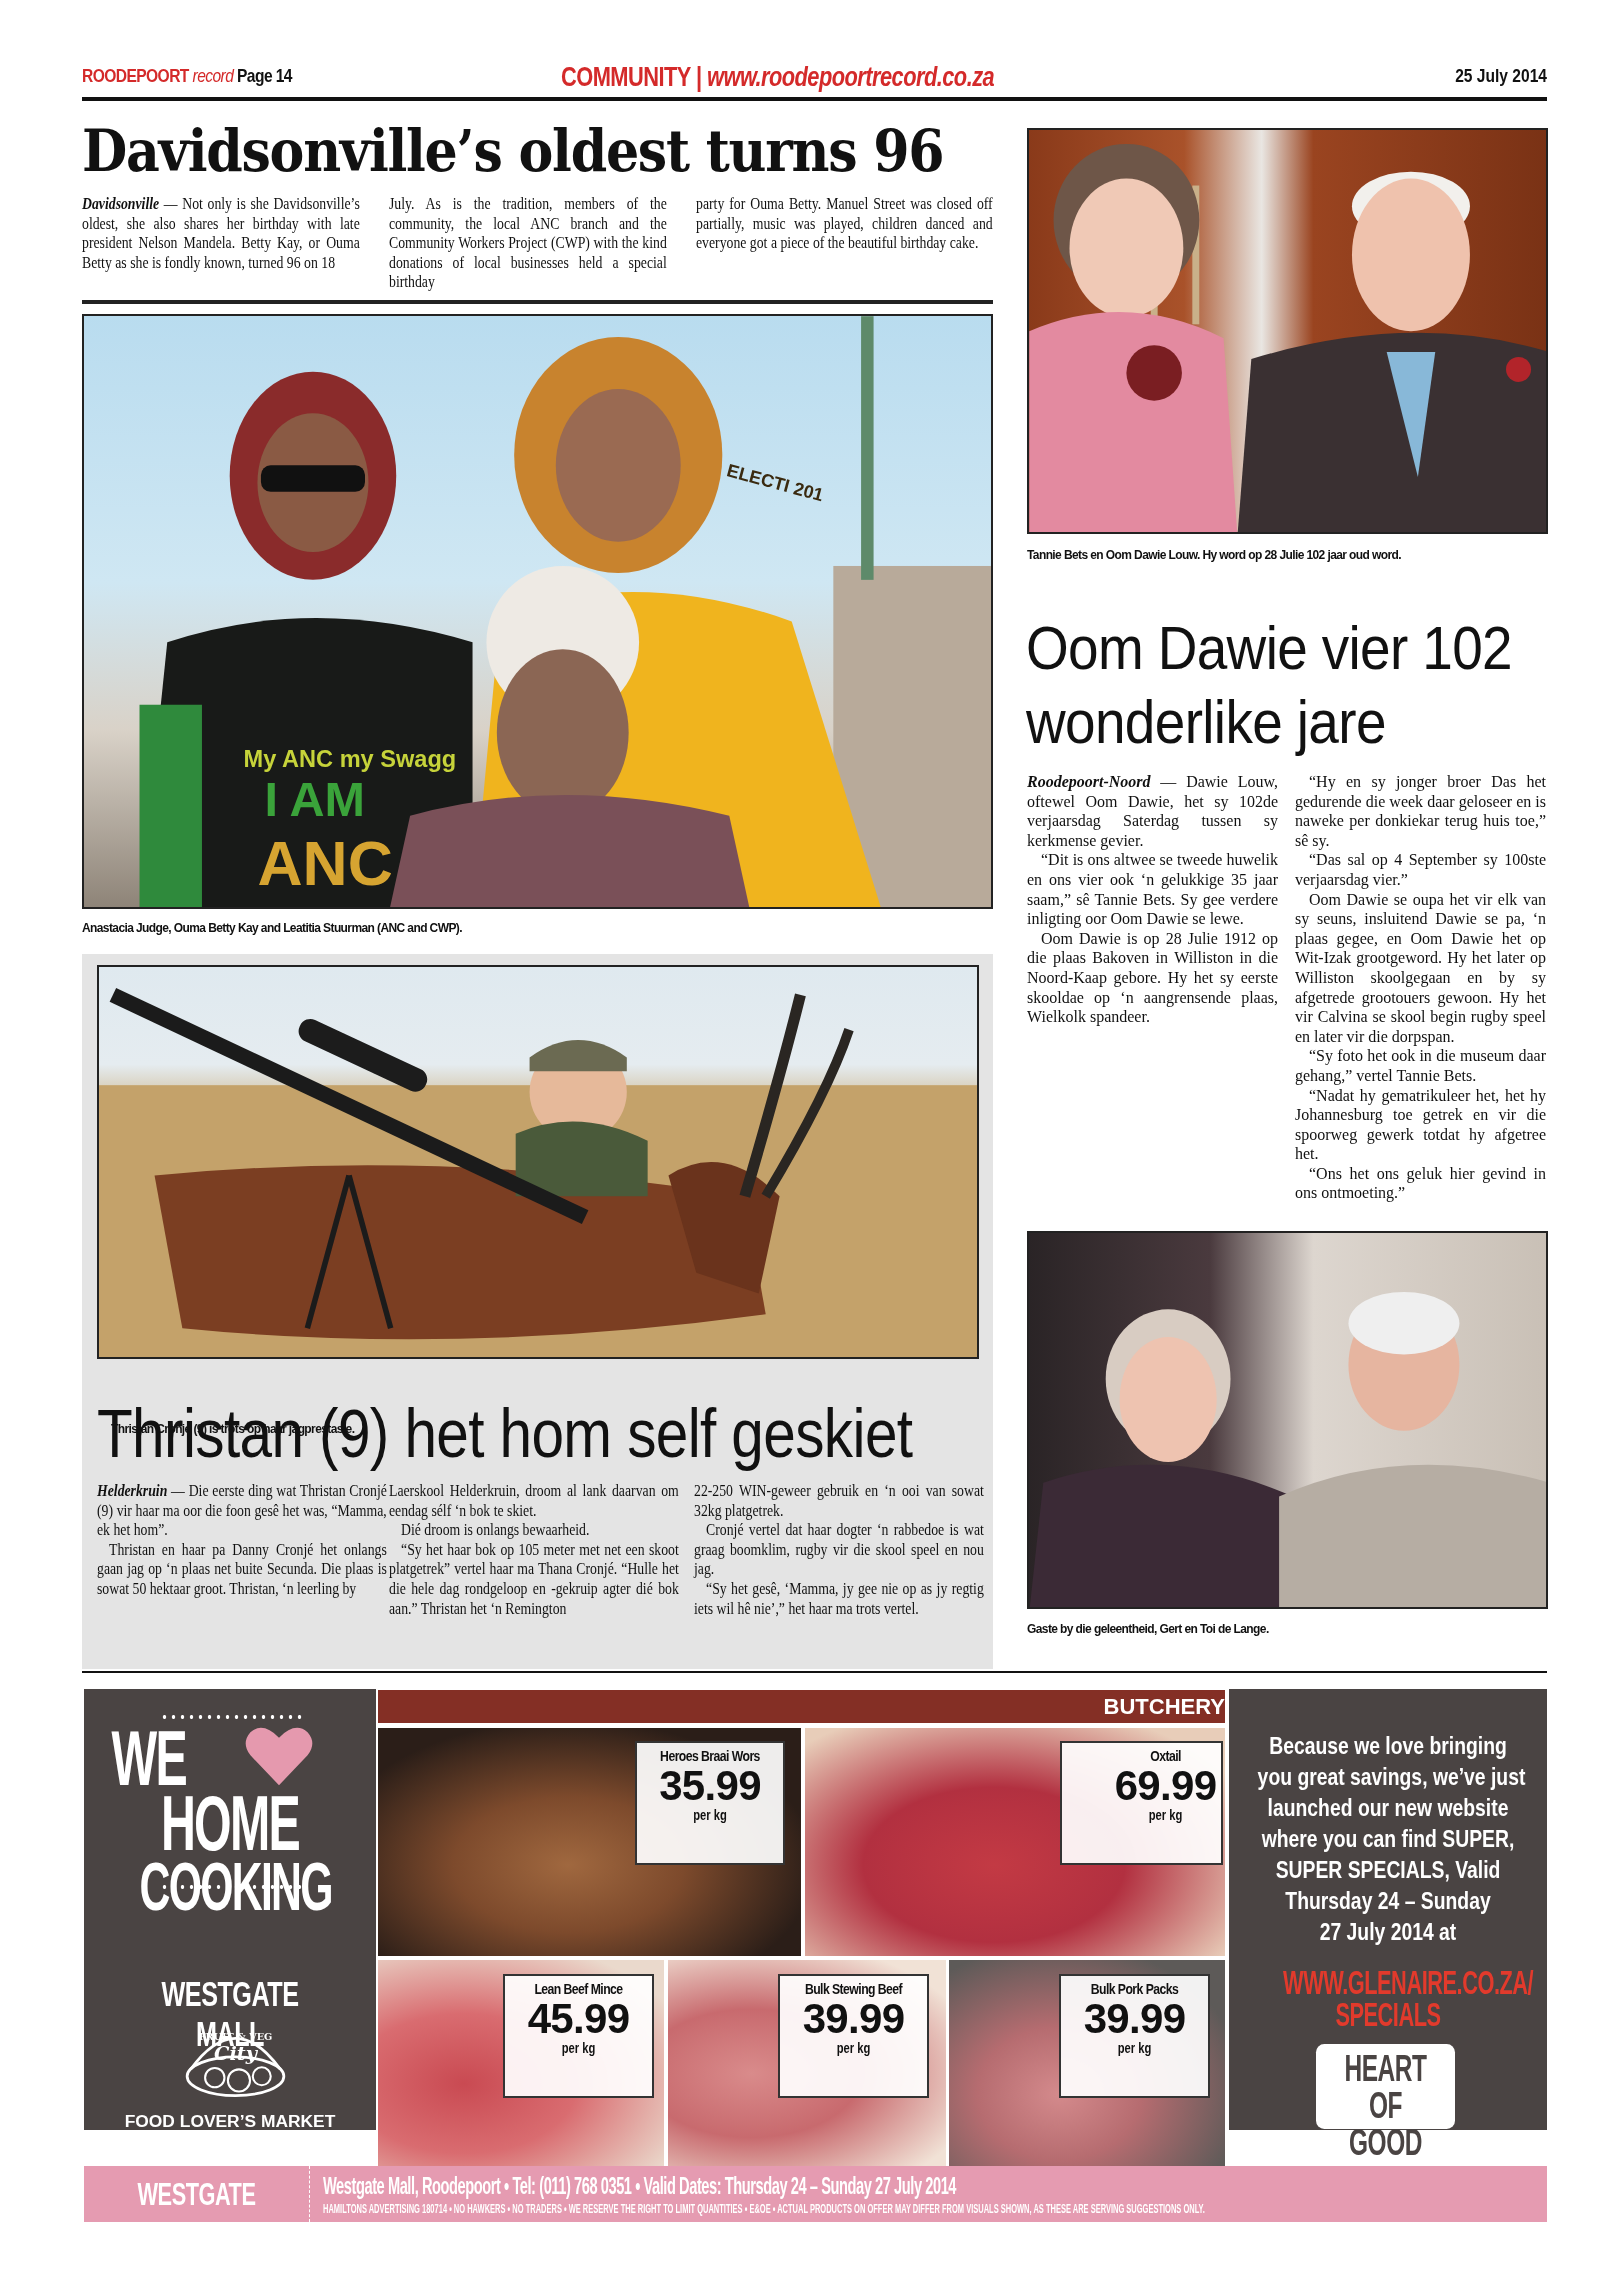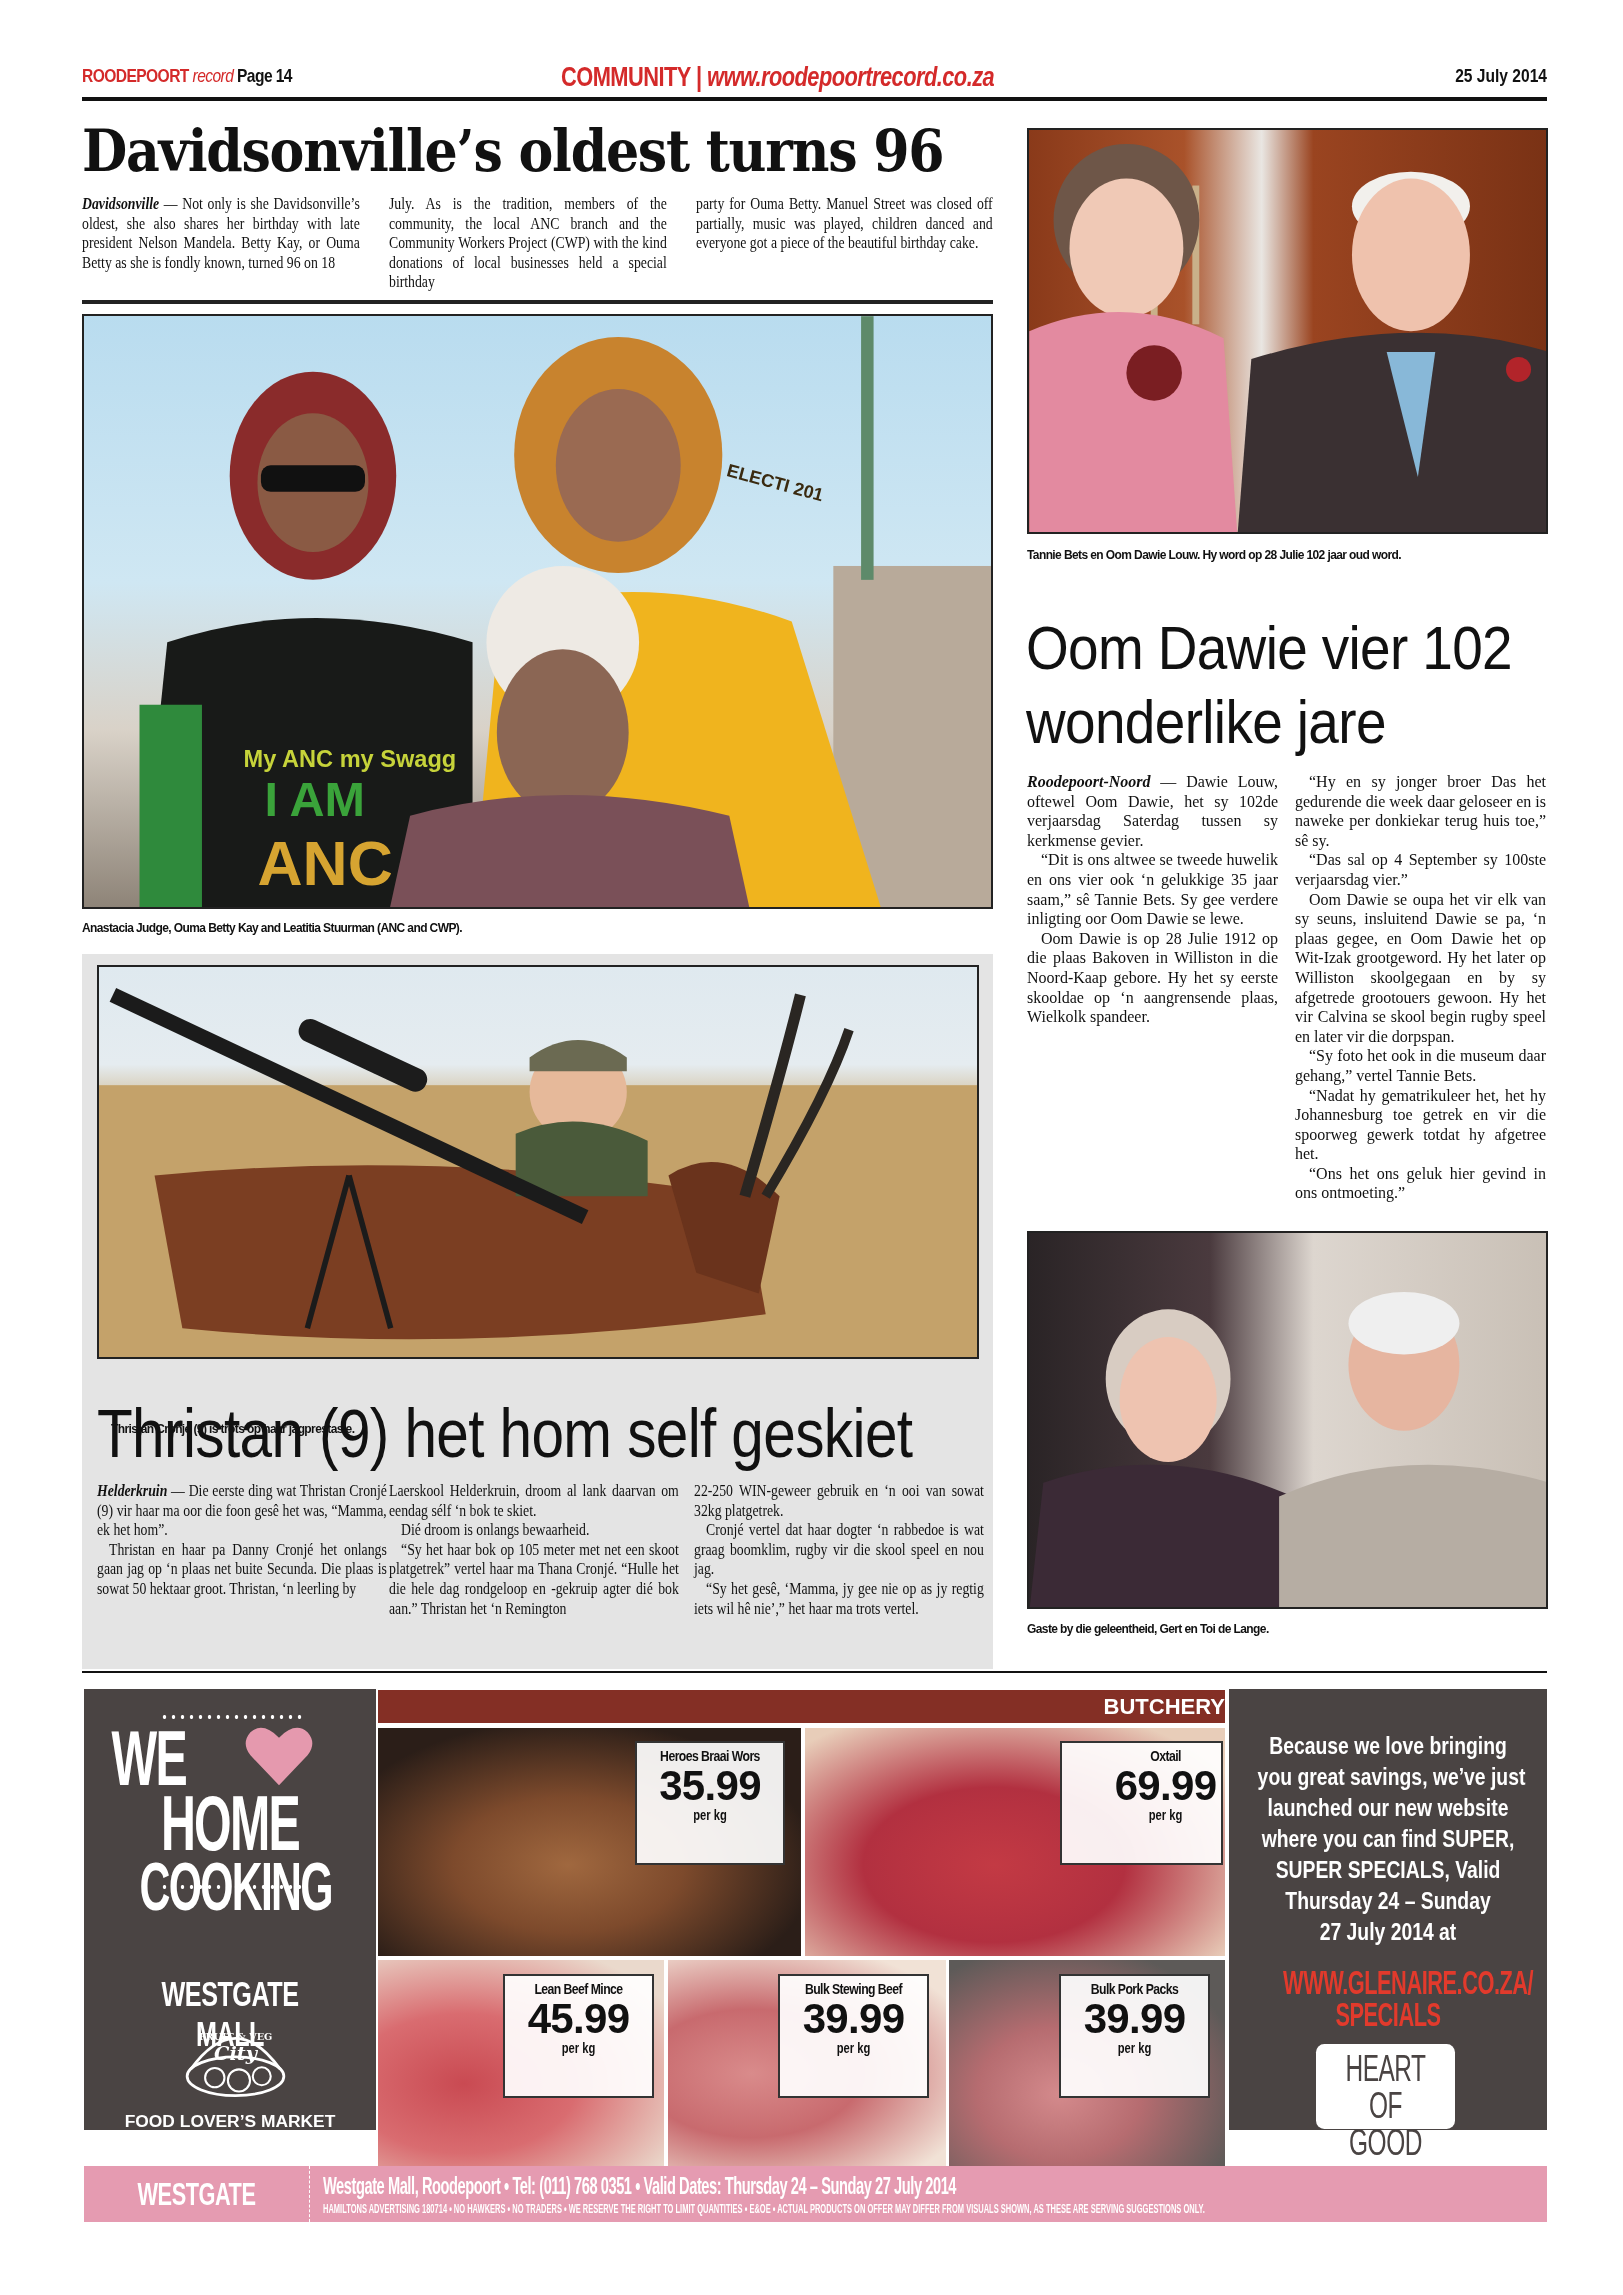--- a/index.html
+++ b/index.html
@@ -53,21 +53,21 @@
   .butchery-bar { left: 378px; top: 1690px; width: 847px; height: 33px; background: #842f25; color: #fff; font-family: "Liberation Sans", sans-serif; font-weight: bold; font-size: 22px; text-align: right; line-height: 33px; }
   .tile { position: absolute; overflow: hidden; }
   .price-box { position: absolute; background: rgba(255,255,255,0.92); border: 2.1px solid #333; text-align: center; font-family: "Liberation Sans", sans-serif; color: #111; }
   .pb-name { font-size: 15.3px; font-weight: bold; letter-spacing: -0.7px; transform: scaleX(0.8); margin-top: 4.2px; white-space: nowrap; }
   .pb-price { font-size: 42px; font-weight: bold; line-height: 42px; letter-spacing: -0.7px; }
   .pb-unit { font-size: 14px; font-weight: bold; transform: scaleX(0.8); }
 
   .ad-right { left: 1229px; top: 1689px; width: 318px; height: 441px; background: #4a4443; color: #fff; font-family: "Liberation Sans", sans-serif; text-align: center; }
   .ar-text { position: absolute; left: 0; top: 42px; width: 100%; font-weight: bold; font-size: 23.6px; line-height: 31px; transform: scaleX(0.82); transform-origin: center top; white-space: nowrap; }
   .ar-url { position: absolute; left: 0; top: 278px; width: 100%; font-weight: bold; font-size: 33px; line-height: 32px; color: #e23a2c; transform: scaleX(0.66); transform-origin: center top; white-space: nowrap; letter-spacing: -0.7px; }
-  .ar-badge { position: absolute; left: 87px; top: 355px; width: 139px; height: 85px; background: #fff; border-radius: 8.3px; color: #4a4443; font-weight: normal; font-size: 36px; line-height: 37px; padding-top: 5.6px; }
+  .ar-badge { position: absolute; left: 87px; top: 355px; width: 139px; height: 85px; background: #fff; border-radius: 8.3px; color: #4a4443; font-weight: bold; font-size: 36px; line-height: 37px; padding-top: 5.6px; }
   .ar-badge span { display: block; transform: scaleX(0.68); letter-spacing: -0.7px; }
 
   .footer-bar { left: 84px; top: 2166px; width: 1463px; height: 56px; background: #e59bb1; color: #fff; font-family: "Liberation Sans", sans-serif; font-weight: bold; }
   .fb-left { position: absolute; left: 0; top: 0; width: 226px; height: 56px; border-right: 1.4px dashed #fff; font-size: 32px; line-height: 56px; text-align: center; }
   .fb-left span { display: inline-block; transform: scaleX(0.68); letter-spacing: -0.7px; }
   .fb-line1 { position: absolute; left: 239px; top: 7px; font-size: 23.6px; white-space: nowrap; transform: scaleX(0.62); transform-origin: left top; letter-spacing: -0.7px; }
   .fb-line2 { position: absolute; left: 239px; top: 36px; font-size: 12.5px; white-space: nowrap; transform: scaleX(0.6); transform-origin: left top; }
 </style>
 </head>
 <body>

